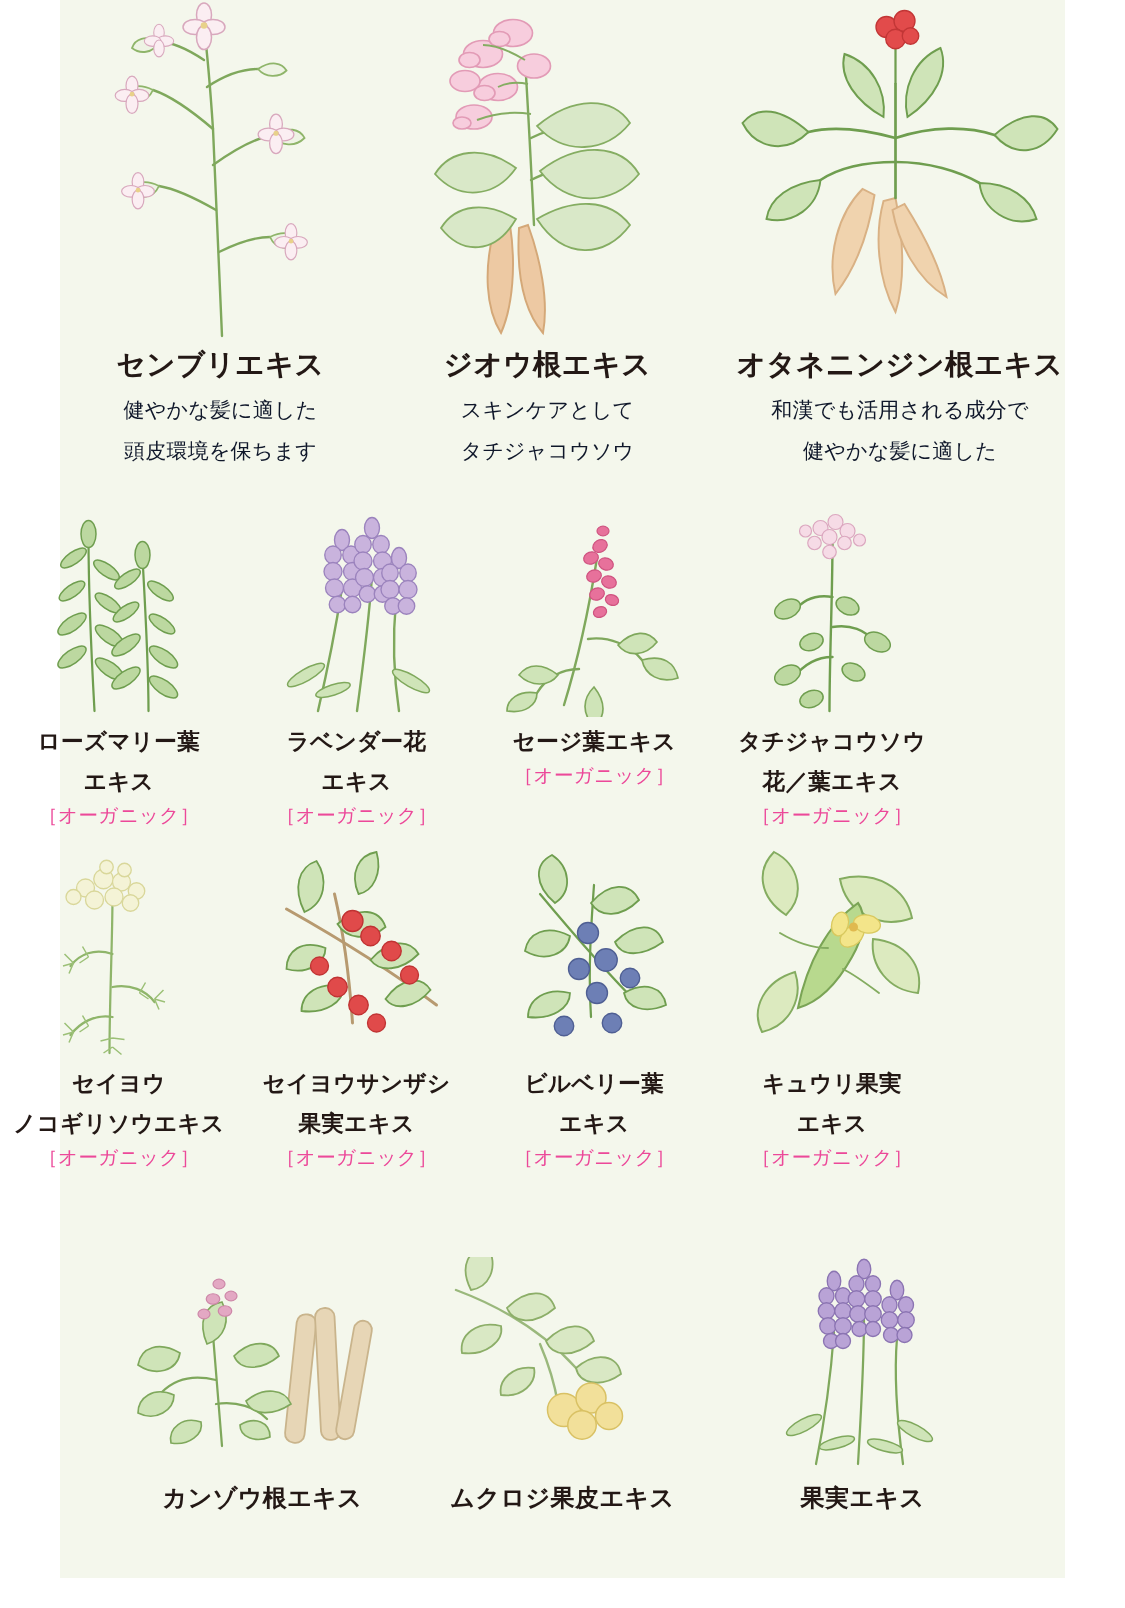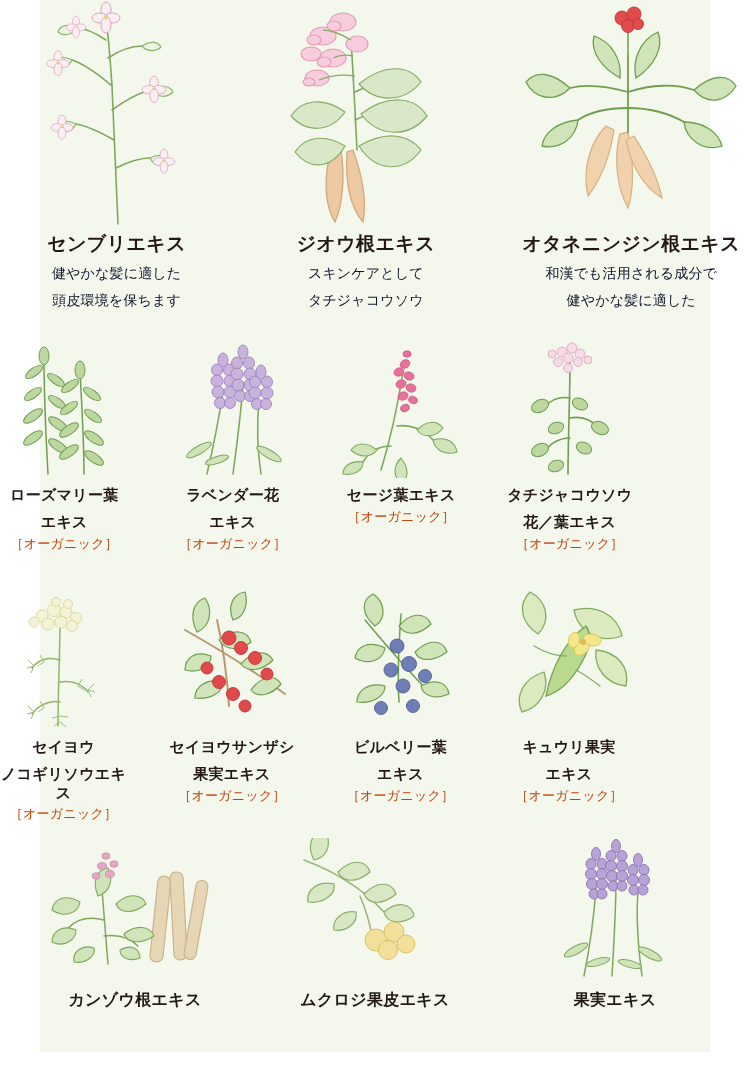--- a/index.html
+++ b/index.html
@@ -29,21 +29,20 @@
     top: 0;
     width: 670px;
     height: 1052px;
     background: #f4f7ec;
   }
 
   .row {
     display: flex;
     justify-content: center;
     align-items: flex-start;
-    gap: 40px;
   }
 
   .cell {
     display: flex;
     flex-direction: column;
     align-items: center;
     text-align: center;
   }
 
   .art {
@@ -59,42 +58,42 @@
     line-height: 1.25;
     letter-spacing: 0.02em;
   }
   .desc {
     line-height: 1.45;
     letter-spacing: 0.01em;
     color: #0f172a;
   }
   .organic {
     letter-spacing: 0.02em;
-    color: #c2410c;
+    color: #ec4899;
   }
 
   
   .row1 { position: absolute; left: 0; top: 0; width: 750px; }
   .row1 .cell { width: 210px; }
   .row1 .art { height: 228px; }
   .row1 .name { font-size: 19px; margin-top: 4px; }
   .row1 .desc { font-size: 14px; margin-top: 7px; }
   .row1 .c1 { margin-left: 16px; }
   .row1 .c2 { margin-left: 8px; }
   .row1 .c3 { width: 248px; margin-left: 6px; }
 
   
   .row4 { position: absolute; left: 0; width: 634px; }
   .row4 .cell { width: 160px; }
   .row4 .art { height: 140px; }
   .row4 .name { font-size: 15px; margin-top: 8px; }
   .row4 .organic { font-size: 13px; margin-top: 3px; }
 
   #row2 { top: 338px; }
-  #row3 { top: 590px; }
+  #row3 { top: 566px; }
 
   
   .row5 { position: absolute; left: 0; top: 838px; width: 750px; }
   .row5 .cell { width: 200px; }
   .row5 .art { height: 140px; }
   .row5 .name { font-size: 16px; margin-top: 12px; }
 </style>
 </head>
 <body>
 

